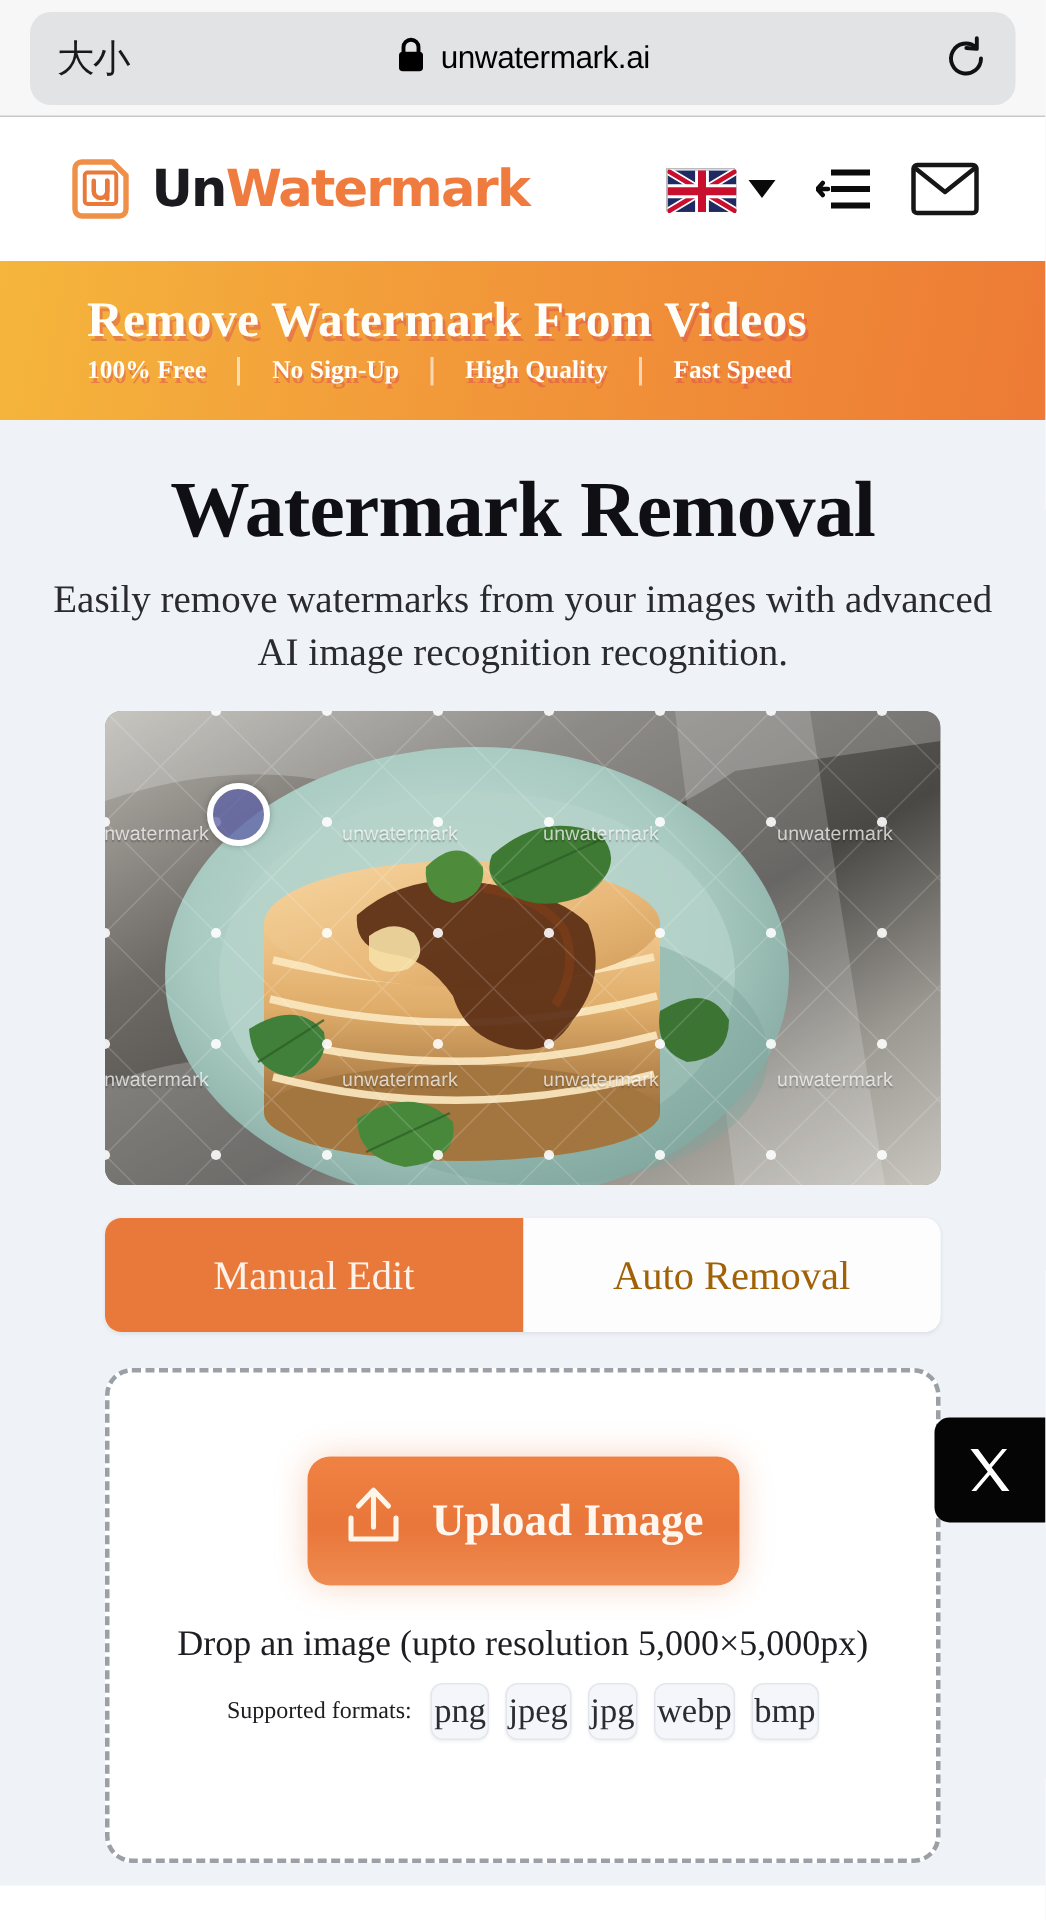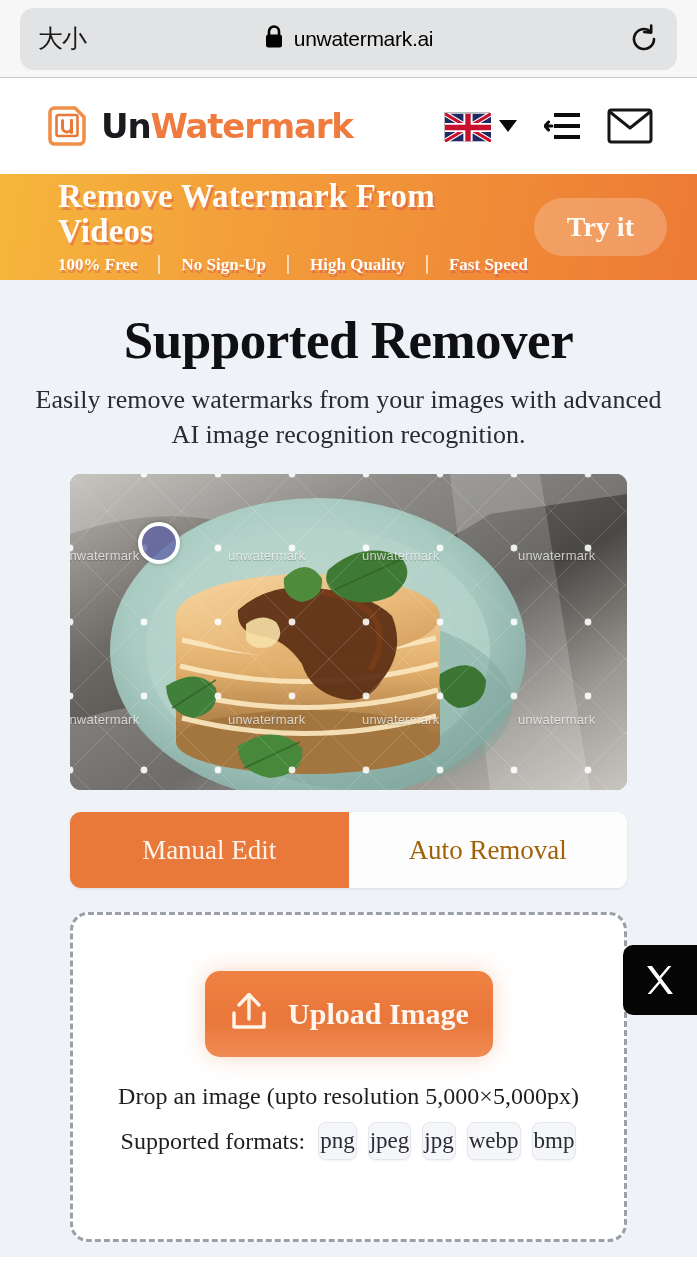--- a/index.html
+++ b/index.html
@@ -282,21 +282,21 @@
   .formats-row {
     margin-top: 12px;
     display: flex;
     flex-wrap: wrap;
     justify-content: center;
     align-items: center;
     gap: 11px;
     width: 500px;
   }
   .formats-label {
-    font-size: 24px;
+    font-size: 16px;
     color: #1d1d22;
     margin-right: 2px;
   }
   .fmt-badge {
     background: #f4f6f9;
     border: 1px solid #e3e7ed;
     border-radius: 8px;
     padding: 5px 1px;
     font-size: 23px;
     color: #2b2b33;
@@ -393,26 +393,25 @@
     <div class="promo-feats">
       <span class="feat">100% Free</span>
       <span class="promo-sep">|</span>
       <span class="feat">No Sign-Up</span>
       <span class="promo-sep">|</span>
       <span class="feat">High Quality</span>
       <span class="promo-sep">|</span>
       <span class="feat">Fast Speed</span>
     </div>
   </div>
-  <button class="try-btn">Try it</button>
 </div>
 
 <div class="main">
 
-  <h1 class="page-title">Supported Remover</h1>
+  <h1 class="page-title">Watermark Removal</h1>
   <p class="page-sub">Easily remove watermarks from your images with advanced AI image recognition recognition.</p>
 
   <div class="preview">
     <svg viewBox="0 0 557 316" preserveAspectRatio="none">
       <defs>
         <linearGradient id="bgGray" x1="0" y1="0" x2="1" y2="1">
           <stop offset="0%" stop-color="#b9b6b0"></stop>
           <stop offset="30%" stop-color="#6e6b66"></stop>
           <stop offset="58%" stop-color="#4a4845"></stop>
           <stop offset="80%" stop-color="#9b9892"></stop>

